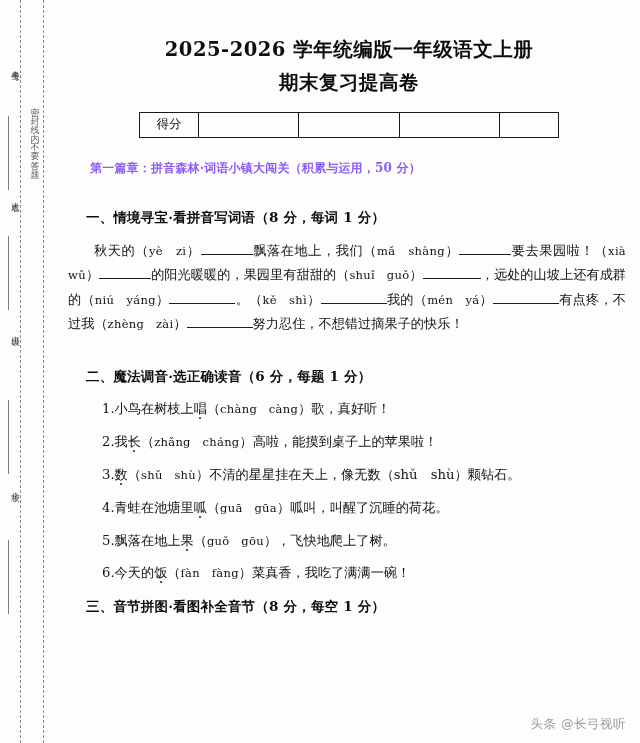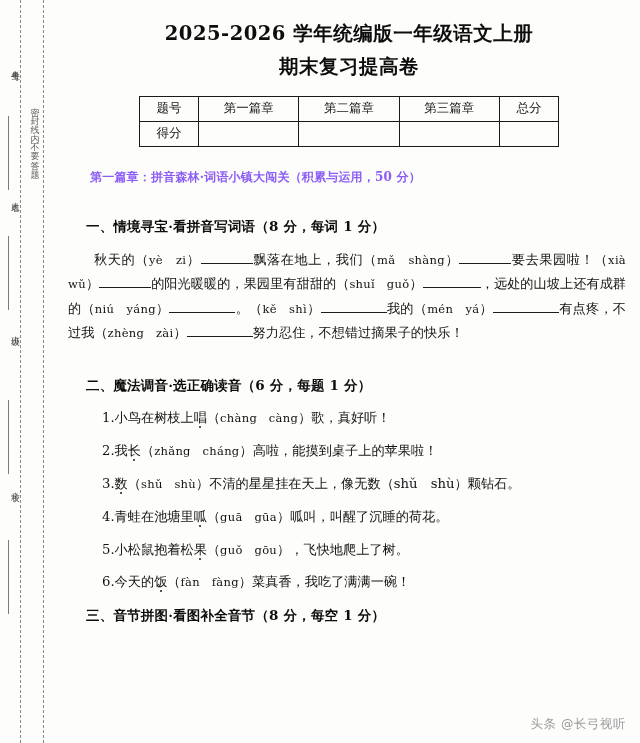--- a/index.html
+++ b/index.html
@@ -72,21 +72,21 @@
     writing-mode: vertical-rl;
     text-orientation: upright;
     white-space: nowrap;
     font-family: "DejaVu Sans", "Liberation Sans", sans-serif;
   }
 
   
   #content {
     position: absolute;
     left: 58px;
-    top: 0;
+    top: 16px;
     width: 582px;
     height: 633px;
   }
 
   
   .doc-title {
     text-align: center;
     font-weight: bold;
     font-size: 19.5px;
     letter-spacing: 0.5px;
@@ -216,27 +216,20 @@
   </div>
 
   <div id="content">
 
     <div id="title-line1" class="doc-title">2025-2026 学年统编版一年级语文上册</div>
     <div id="title-line2" class="doc-title">期末复习提高卷</div>
 
     <div id="score-table-wrap">
       <table class="score-table">
         <tbody>
-          <tr>
-            <td class="label-col">题号</td>
-            <td>第一篇章</td>
-            <td>第二篇章</td>
-            <td>第三篇章</td>
-            <td class="total-col">总分</td>
-          </tr>
           <tr>
             <td class="label-col">得分</td>
             <td></td>
             <td></td>
             <td></td>
             <td class="total-col"></td>
           </tr>
         </tbody>
       </table>
     </div>
@@ -250,21 +243,21 @@
     <div class="section-title">二、魔法调音·选正确读音（6 分，每题 1 分）</div>
 
     <div class="q-item"><span>1.</span><span>小鸟在树枝上</span><span class="dot-under">唱</span>（<span class="py">chàng　càng</span>）<span>歌，真好听！</span></div>
 
     <div class="q-item"><span>2.</span><span>我</span><span class="dot-under">长</span>（<span class="py">zhǎng　cháng</span>）<span>高啦，能摸到桌子上的苹果啦！</span></div>
 
     <div class="q-item"><span>3.</span><span class="dot-under">数</span>（<span class="py">shǔ　shù</span>）<span>不清的星星挂在天上，像无数（shǔ　shù）颗钻石。</span></div>
 
     <div class="q-item"><span>4.</span><span>青蛙在池塘里</span><span class="dot-under">呱</span>（<span class="py">guā　gūa</span>）<span>呱叫，叫醒了沉睡的荷花。</span></div>
 
-    <div class="q-item"><span>5.</span><span>小松鼠抱着松</span><span class="dot-under">果</span>（<span class="py">guǒ　gōu</span><span>），飞快地爬上了树。</span></div>
+    <div class="q-item"><span>5.</span><span>飘落在地上</span><span class="dot-under">果</span>（<span class="py">guǒ　gōu</span><span>），飞快地爬上了树。</span></div>
 
     <div class="q-item"><span>6.</span><span>今天的</span><span class="dot-under">饭</span>（<span class="py">fàn　fàng</span>）<span>菜真香，我吃了满满一碗！</span></div>
 
     <div class="section-title" style="margin-top:15px;">三、音节拼图·看图补全音节（8 分，每空 1 分）</div>
 
   </div>
 
   <div id="watermark">头条 @长弓视听</div>
 
 </div>

